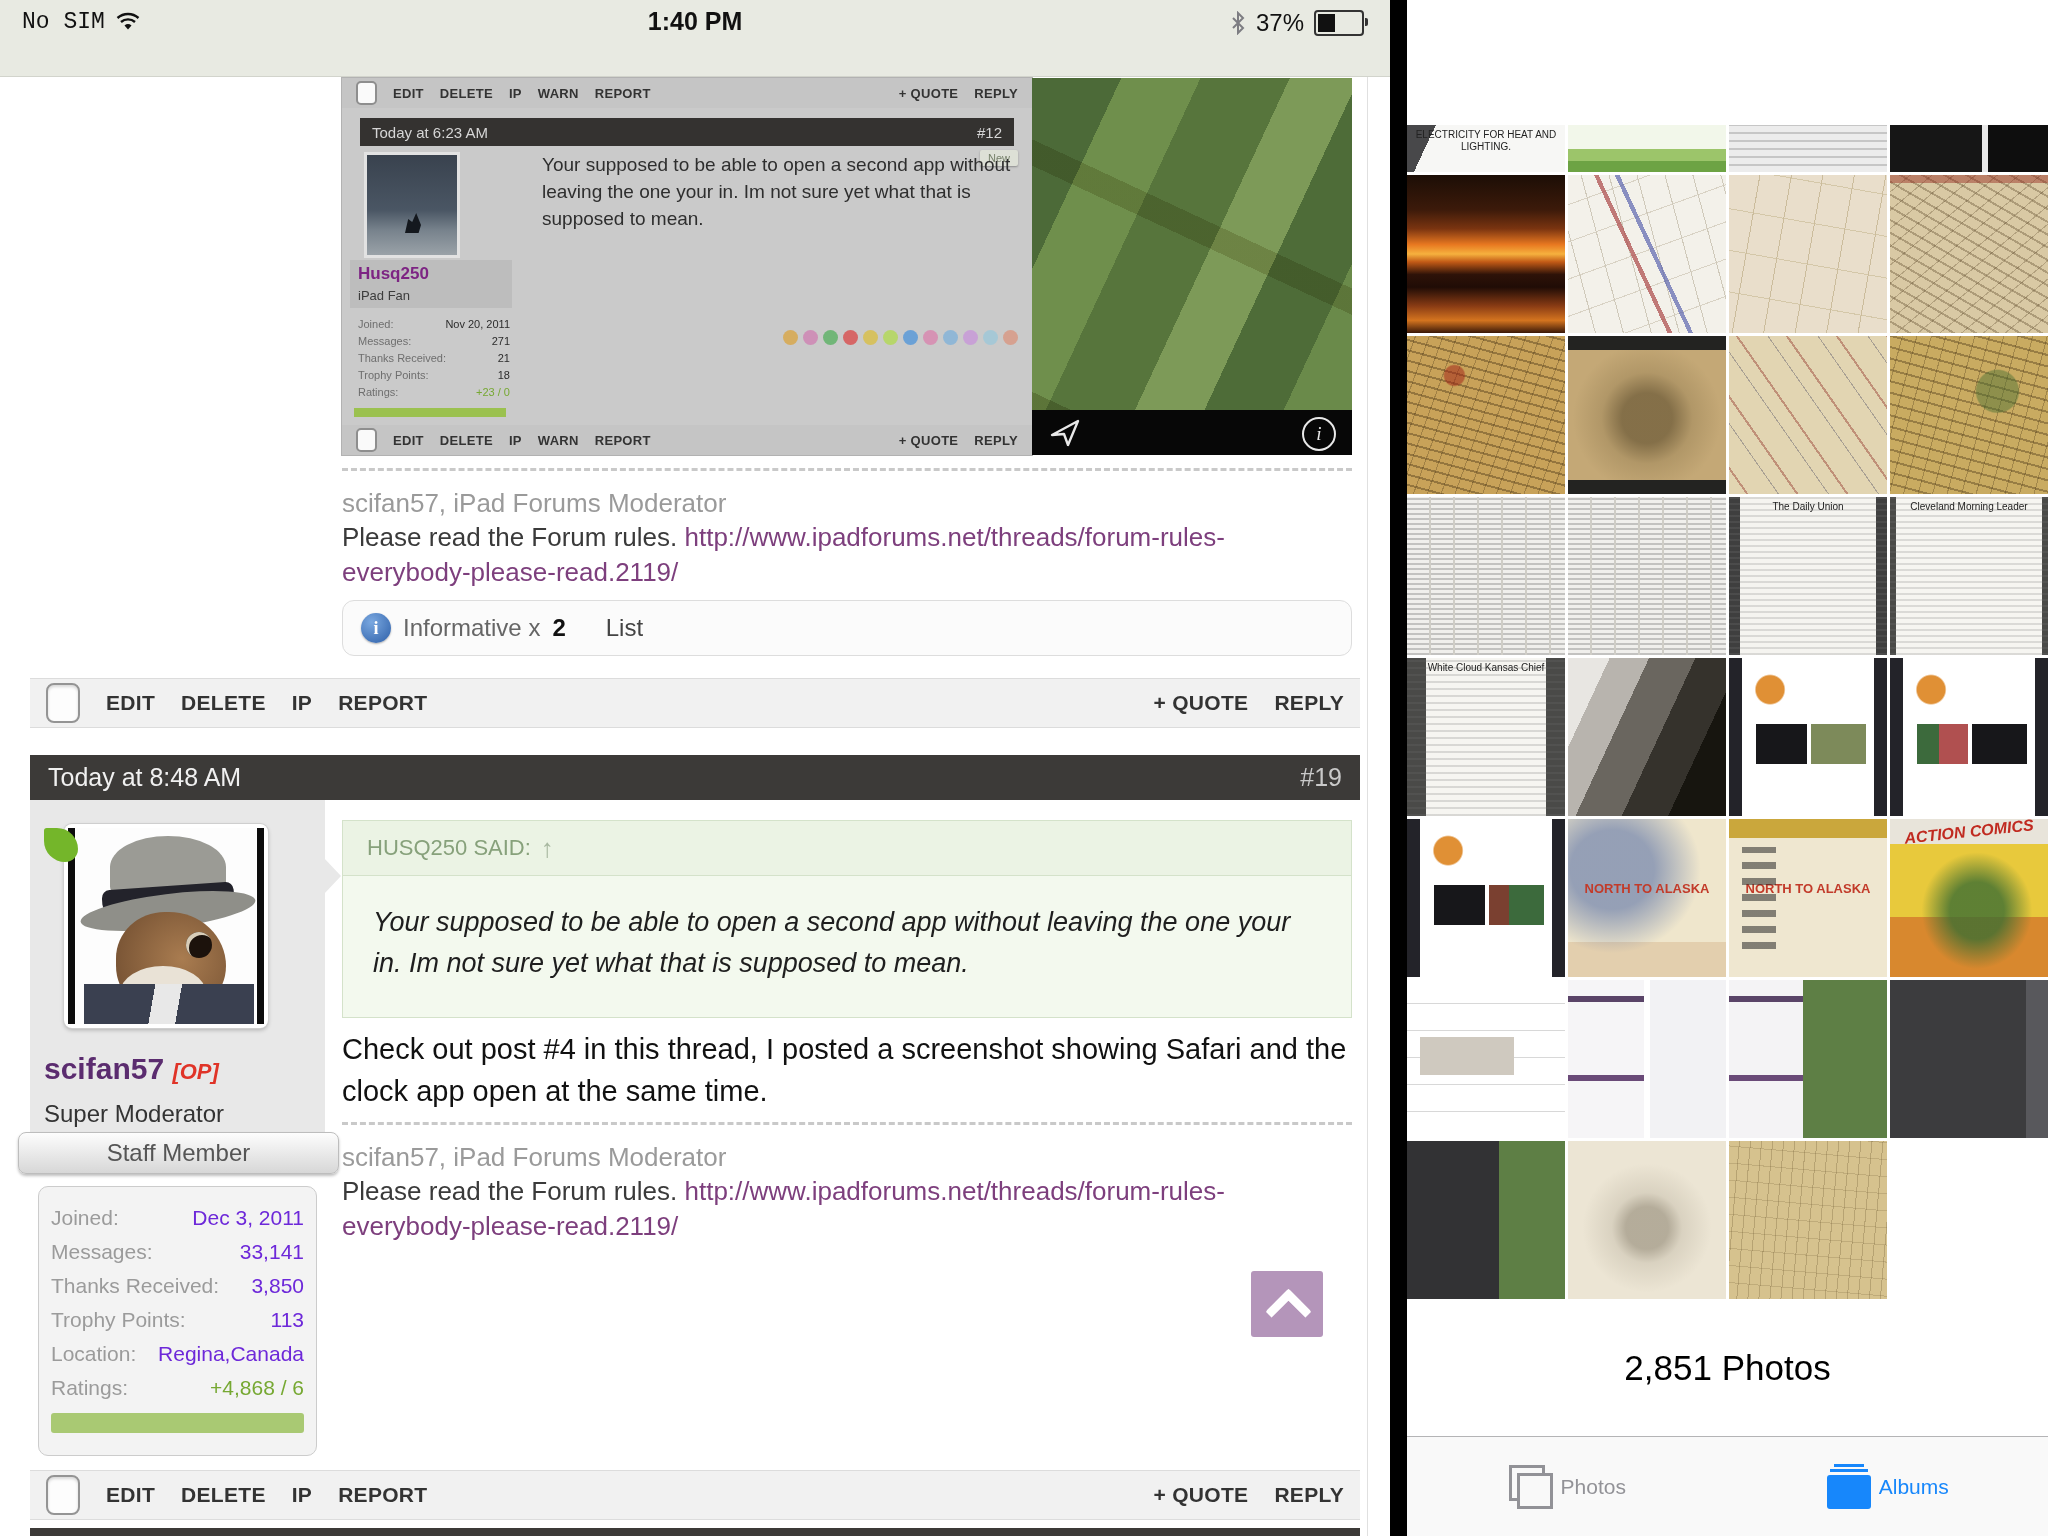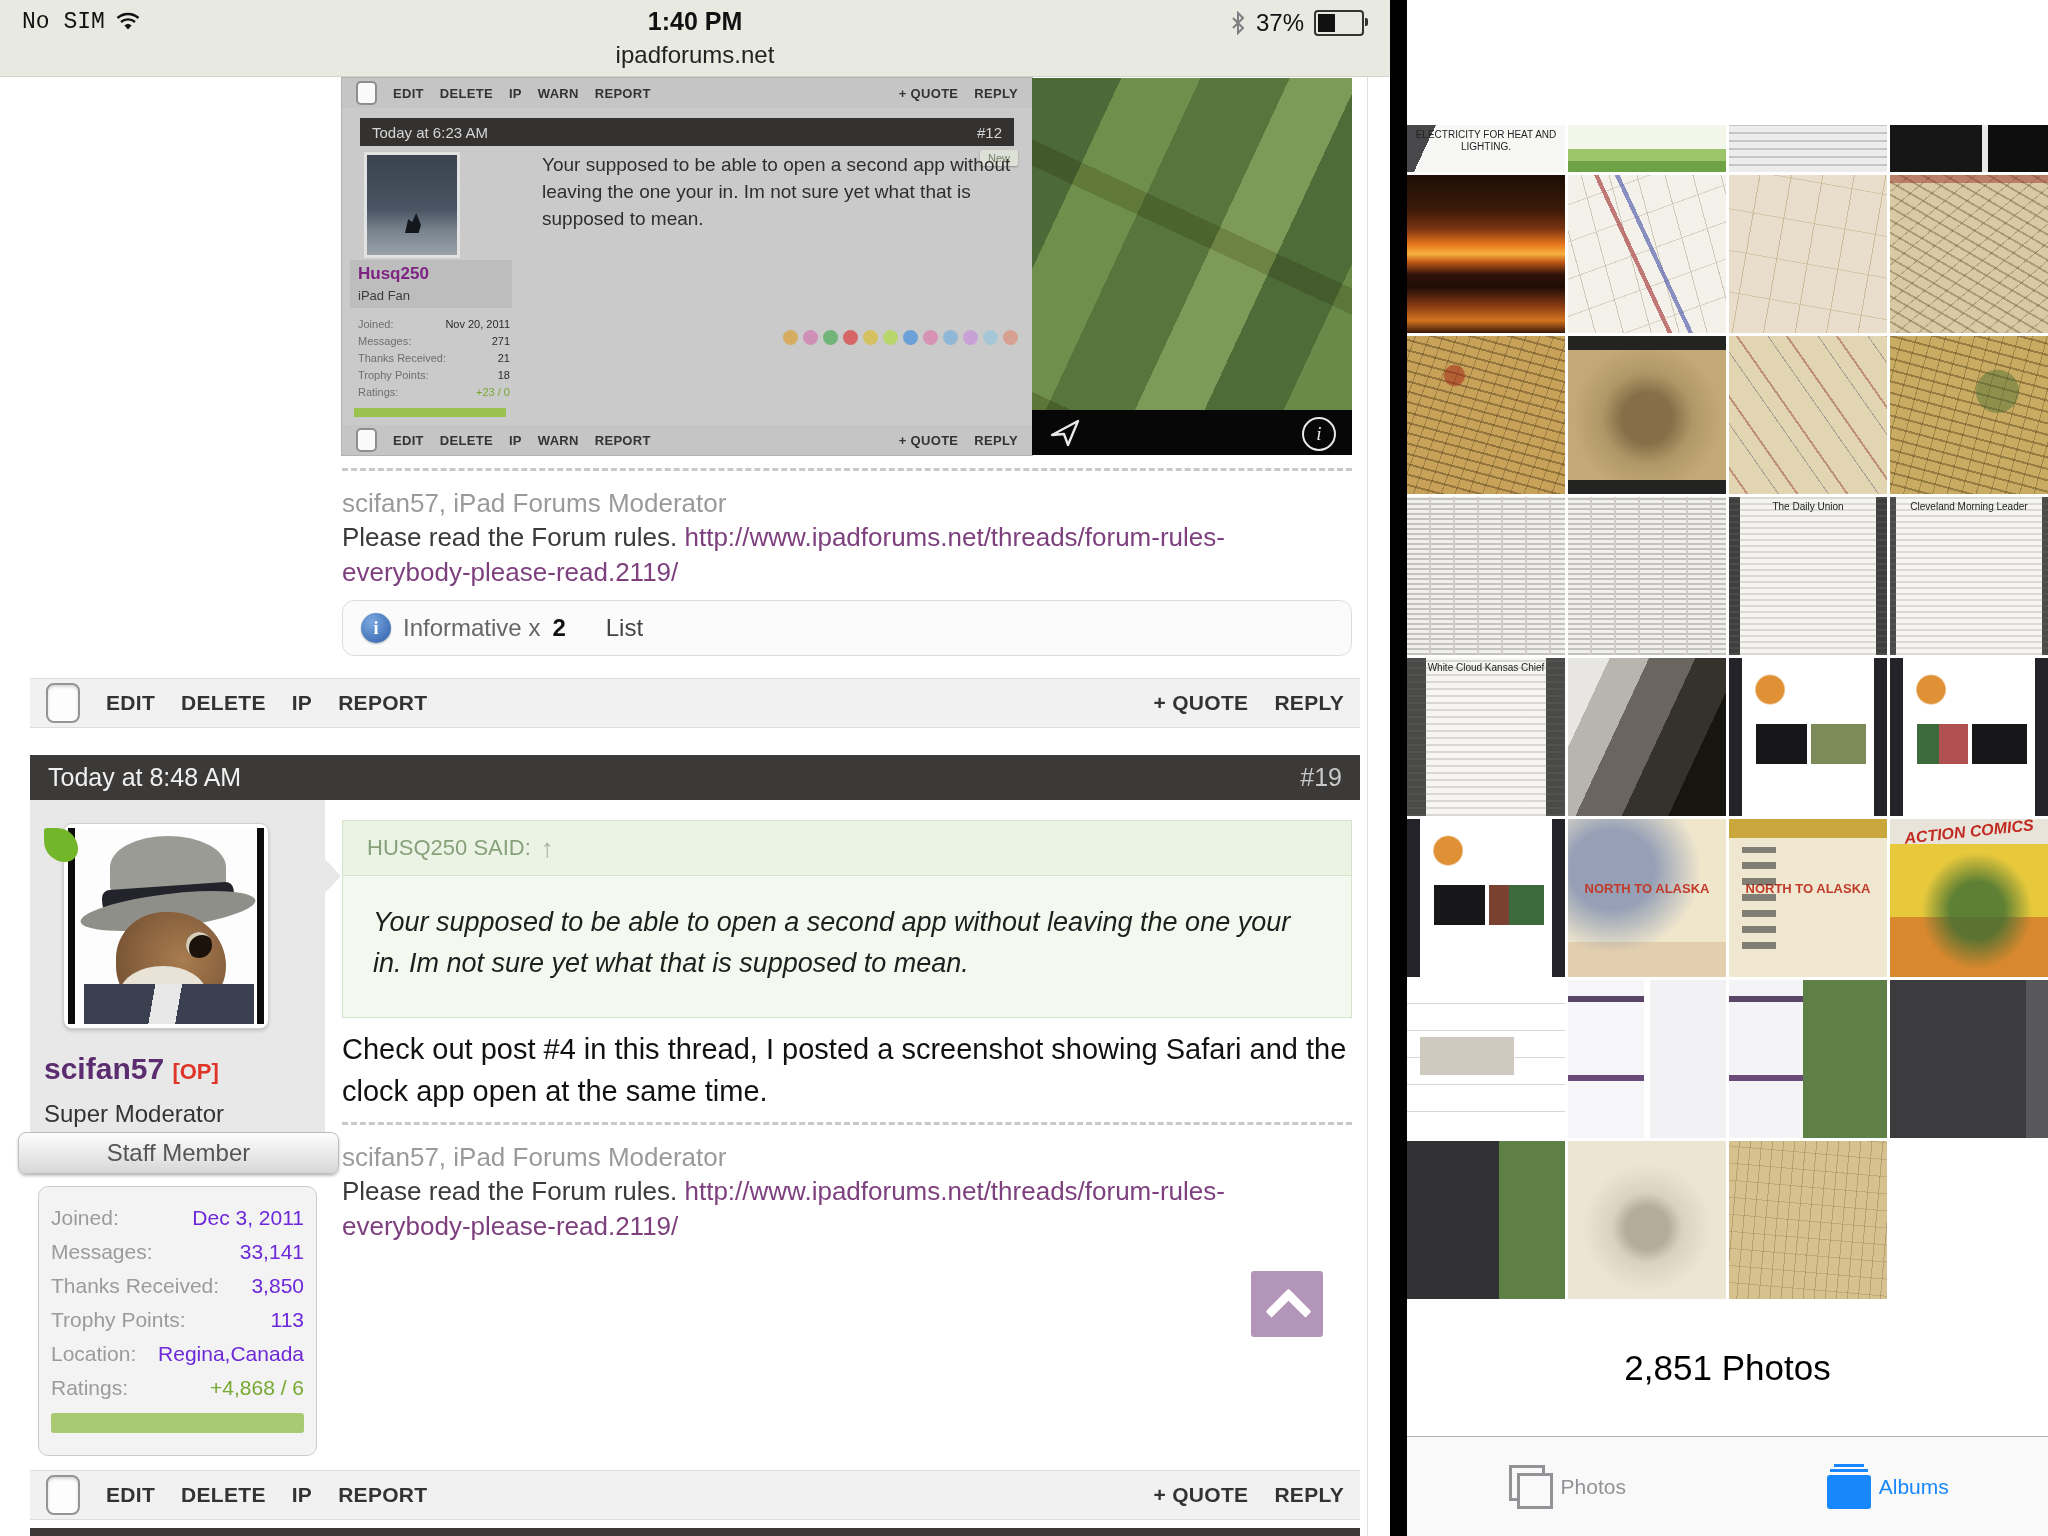--- a/index.html
+++ b/index.html
@@ -95,21 +95,21 @@
   .m-av .pb{position:absolute;top:4px;bottom:4px;width:7px;background:#0c0c0c;}
   .sq{position:absolute;left:12px;top:4px;right:12px;bottom:4px;background:#fdfdfd;overflow:hidden;}
   .sq .hat-crown{position:absolute;left:34px;top:8px;width:116px;height:62px;background:#9b9b95;border-radius:50% 50% 18% 18%;}
   .sq .hat-band{position:absolute;left:26px;top:58px;width:132px;height:22px;background:#23232b;border-radius:8px;transform:rotate(-4deg);}
   .sq .hat-brim{position:absolute;left:4px;top:66px;width:176px;height:34px;background:#8f8f89;border-radius:50%;transform:rotate(-7deg);}
   .sq .face{position:absolute;left:40px;top:84px;width:110px;height:104px;background:radial-gradient(circle at 60% 45%,#a97c50,#7b5636 75%);border-radius:46% 54% 50% 50%;}
   .sq .cheek{position:absolute;left:44px;top:138px;width:86px;height:54px;background:#e9e2d6;border-radius:50%;}
   .sq .eye{position:absolute;left:110px;top:104px;width:26px;height:26px;background:#1c120c;border-radius:50%;box-shadow:inset 3px 3px 0 #d8cdb8;}
   .sq .coat{position:absolute;left:8px;top:156px;width:170px;height:48px;background:linear-gradient(100deg,#3a4050 0 40%,#e8e8e8 40% 55%,#3a4050 55%);}
   .m-name{position:absolute;left:14px;top:252px;font-size:30px;font-weight:bold;color:#5b2c6f;}
-  .m-op{font-size:22px;color:#e03428;font-weight:bold;}
+  .m-op{font-size:22px;color:#e03428;font-weight:bold;font-style:italic;}
   .m-title{position:absolute;left:14px;top:300px;font-size:24px;color:#333;}
   .m-ribbon{position:absolute;left:-12px;top:332px;width:319px;height:40px;
             background:linear-gradient(#fdfdfd,#d7d7d7);border:1px solid #bdbdbd;border-radius:8px;
             box-shadow:0 2px 3px rgba(0,0,0,.25);display:flex;align-items:center;justify-content:center;
             font-size:24px;color:#555;}
   .m-card{position:absolute;left:8px;top:386px;width:279px;height:270px;background:#f3f3f3;border:1px solid #ccc;
           border-radius:10px;box-sizing:border-box;padding:14px 12px 12px;}
   .m-card .stat-row{display:flex;justify-content:space-between;font-size:21px;height:34px;align-items:center;}
   .m-card .sl{color:#9b9b9b;}
   .m-card .sv{color:#6d28d9;}
@@ -235,21 +235,20 @@
   <div id="status-bar" class="abs">
     <div class="sb-left">
       <span>No SIM</span>
       <svg width="26" height="20" viewBox="0 0 26 20">
         <path d="M13 17.5 L9.5 13.5 a5.5 5.5 0 0 1 7 0 Z" fill="#111"></path>
         <path d="M6 10 a10.5 10.5 0 0 1 14 0" fill="none" stroke="#111" stroke-width="2.4"></path>
         <path d="M2.5 6 a16 16 0 0 1 21 0" fill="none" stroke="#111" stroke-width="2.4"></path>
       </svg>
     </div>
     <div class="sb-time">1:40 PM</div>
-    <div class="sb-site">ipadforums.net</div>
     <div class="sb-right">
       <svg width="16" height="24" viewBox="0 0 16 24">
         <path d="M3 7 L13 17 L8 22 L8 2 L13 7 L3 17" fill="none" stroke="#7d7d82" stroke-width="2"></path>
       </svg>
       <span>37%</span>
       <span class="batt">
           <i></i>
           <u></u>
         </span>
     </div>

